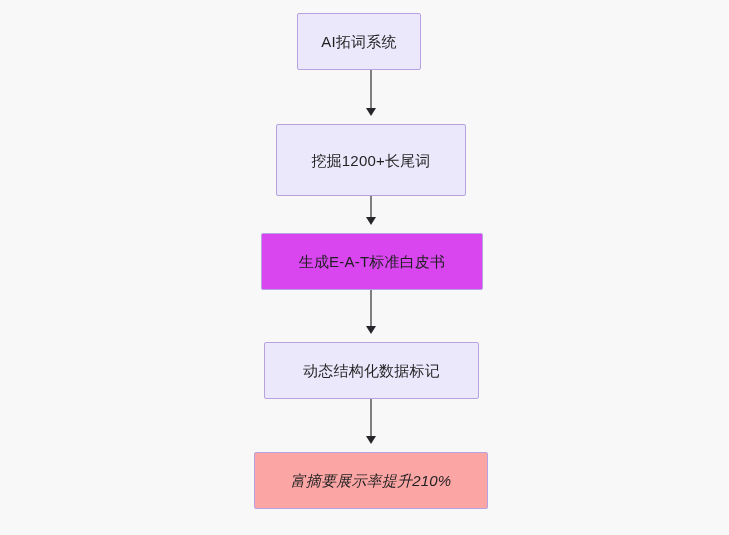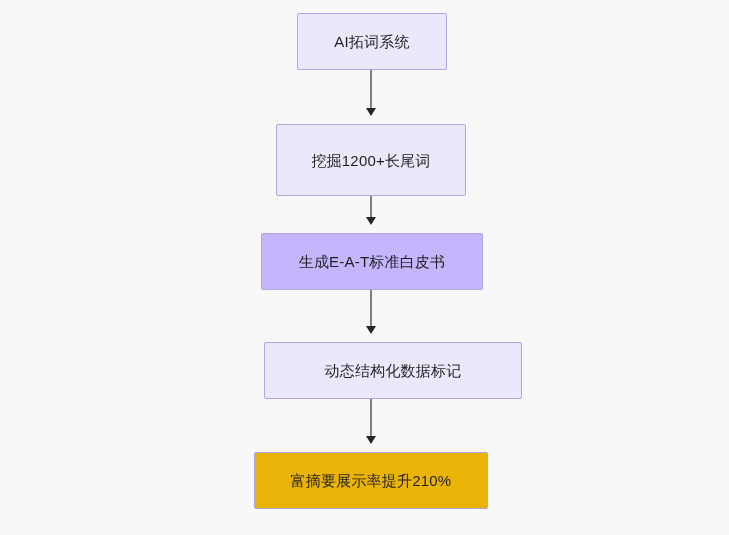--- a/index.html
+++ b/index.html
@@ -80,28 +80,28 @@
       <div class="edge-head" style="top: 36px; border-top-color: rgb(38, 38, 43);"></div>
     </div>
     <div class="edge" style="left: 371px; top: 290px; height: 44px;">
       <div class="edge-line" style="height: 37px; background: rgb(127, 127, 127);"></div>
       <div class="edge-head" style="top: 36px; border-top-color: rgb(38, 38, 43);"></div>
     </div>
     <div class="edge" style="left: 371px; top: 399px; height: 45px;">
       <div class="edge-line" style="height: 38px; background: rgb(127, 127, 127);"></div>
       <div class="edge-head" style="top: 37px; border-top-color: rgb(38, 38, 43);"></div>
     </div>
-    <div class="node" style="left: 297px; top: 13px; width: 150px; height: 57px; background: rgb(235, 232, 251); border-color: rgb(182, 162, 224); color: rgb(31, 32, 32);">
+    <div class="node" style="left: 297px; top: 13px; width: 124px; height: 57px; background: rgb(235, 232, 251); border-color: rgb(182, 162, 224); color: rgb(31, 32, 32);">
       <span class="node-label">AI拓词系统</span>
     </div>
     <div class="node" style="left: 276px; top: 124px; width: 190px; height: 72px; background: rgb(235, 232, 251); border-color: rgb(182, 162, 224); color: rgb(31, 32, 32);">
       <span class="node-label">挖掘1200+长尾词</span>
     </div>
-    <div class="node" style="left: 261px; top: 233px; width: 222px; height: 57px; background: #c4b5fd; border-color: rgb(182, 162, 224); color: rgb(31, 32, 32);">
+    <div class="node" style="left: 261px; top: 233px; width: 222px; height: 57px; background: #d946ef; border-color: rgb(182, 162, 224); color: rgb(31, 32, 32);">
       <span class="node-label">生成E-A-T标准白皮书</span>
     </div>
-    <div class="node" style="left: 264px; top: 342px; width: 258px; height: 57px; background: rgb(235, 232, 251); border-color: rgb(182, 162, 224); color: rgb(31, 32, 32);">
+    <div class="node" style="left: 264px; top: 342px; width: 215px; height: 57px; background: rgb(235, 232, 251); border-color: rgb(182, 162, 224); color: rgb(31, 32, 32);">
       <span class="node-label">动态结构化数据标记</span>
     </div>
-    <div class="node" style="left: 254px; top: 452px; width: 234px; height: 57px; background: #eab308; border-color: rgb(182, 162, 224); color: rgb(31, 32, 32);">
+    <div class="node" style="left: 254px; top: 452px; width: 234px; height: 57px; background: #fca5a5; border-color: rgb(182, 162, 224); color: rgb(31, 32, 32); font-style: italic;">
       <span class="node-label">富摘要展示率提升210%</span>
     </div>
   </div>
 
 </body></html>

